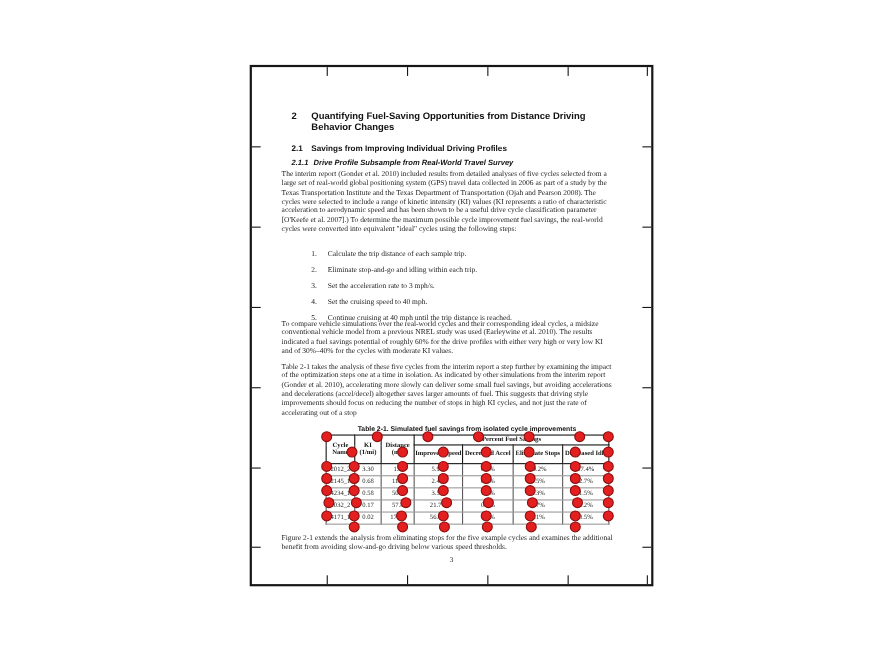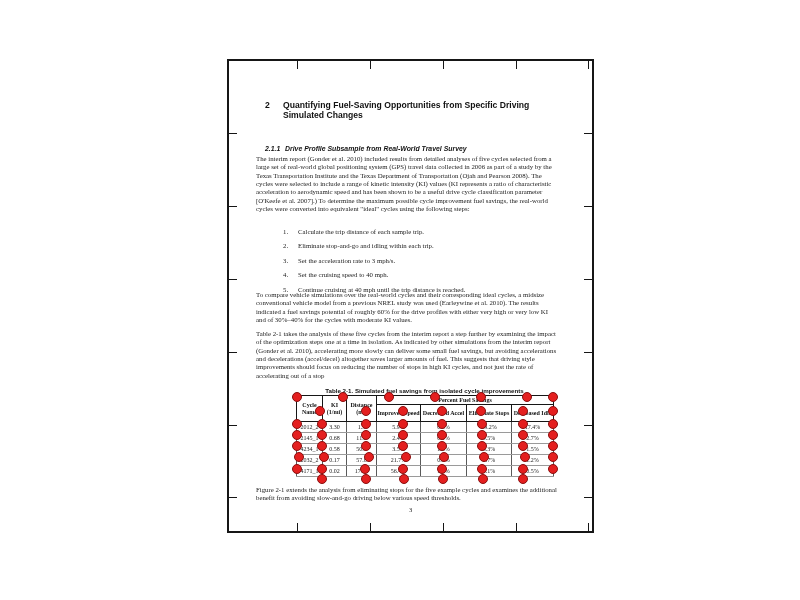--- a/index.html
+++ b/index.html
@@ -100,23 +100,27 @@
     z-index:5;
   }
 </style>
 </head>
 <body>
 
 <div class="page-frame">
 
   <div class="h1">
     <span class="hnum">2</span>
-    <span>Quantifying Fuel-Saving Opportunities from Specific Driving Simulated Changes</span>
-  </div>
-
+    <span>Quantifying Fuel-Saving Opportunities from Distance Driving Behavior Changes</span>
+  </div>
+
+  <div class="h2">
+    <span class="hnum">2.1</span>
+    <span>Savings from Improving Individual Driving Profiles</span>
+  </div>
 
   <div class="h3">
     <span class="hnum">2.1.1</span>
     <span>Drive Profile Subsample from Real-World Travel Survey</span>
   </div>
 
   <div class="para p1">The interim report (Gonder et al. 2010) included results from detailed analyses of five cycles selected from a large set of real-world global positioning system (GPS) travel data collected in 2006 as part of a study by the Texas Transportation Institute and the Texas Department of Transportation (Ojah and Pearson 2008). The cycles were selected to include a range of kinetic intensity (KI) values (KI represents a ratio of characteristic acceleration to aerodynamic speed and has been shown to be a useful drive cycle classification parameter [O'Keefe et al. 2007].) To determine the maximum possible cycle improvement fuel savings, the real-world cycles were converted into equivalent "ideal" cycles using the following steps:</div>
 
   <div class="steps">
     <div class="step">

